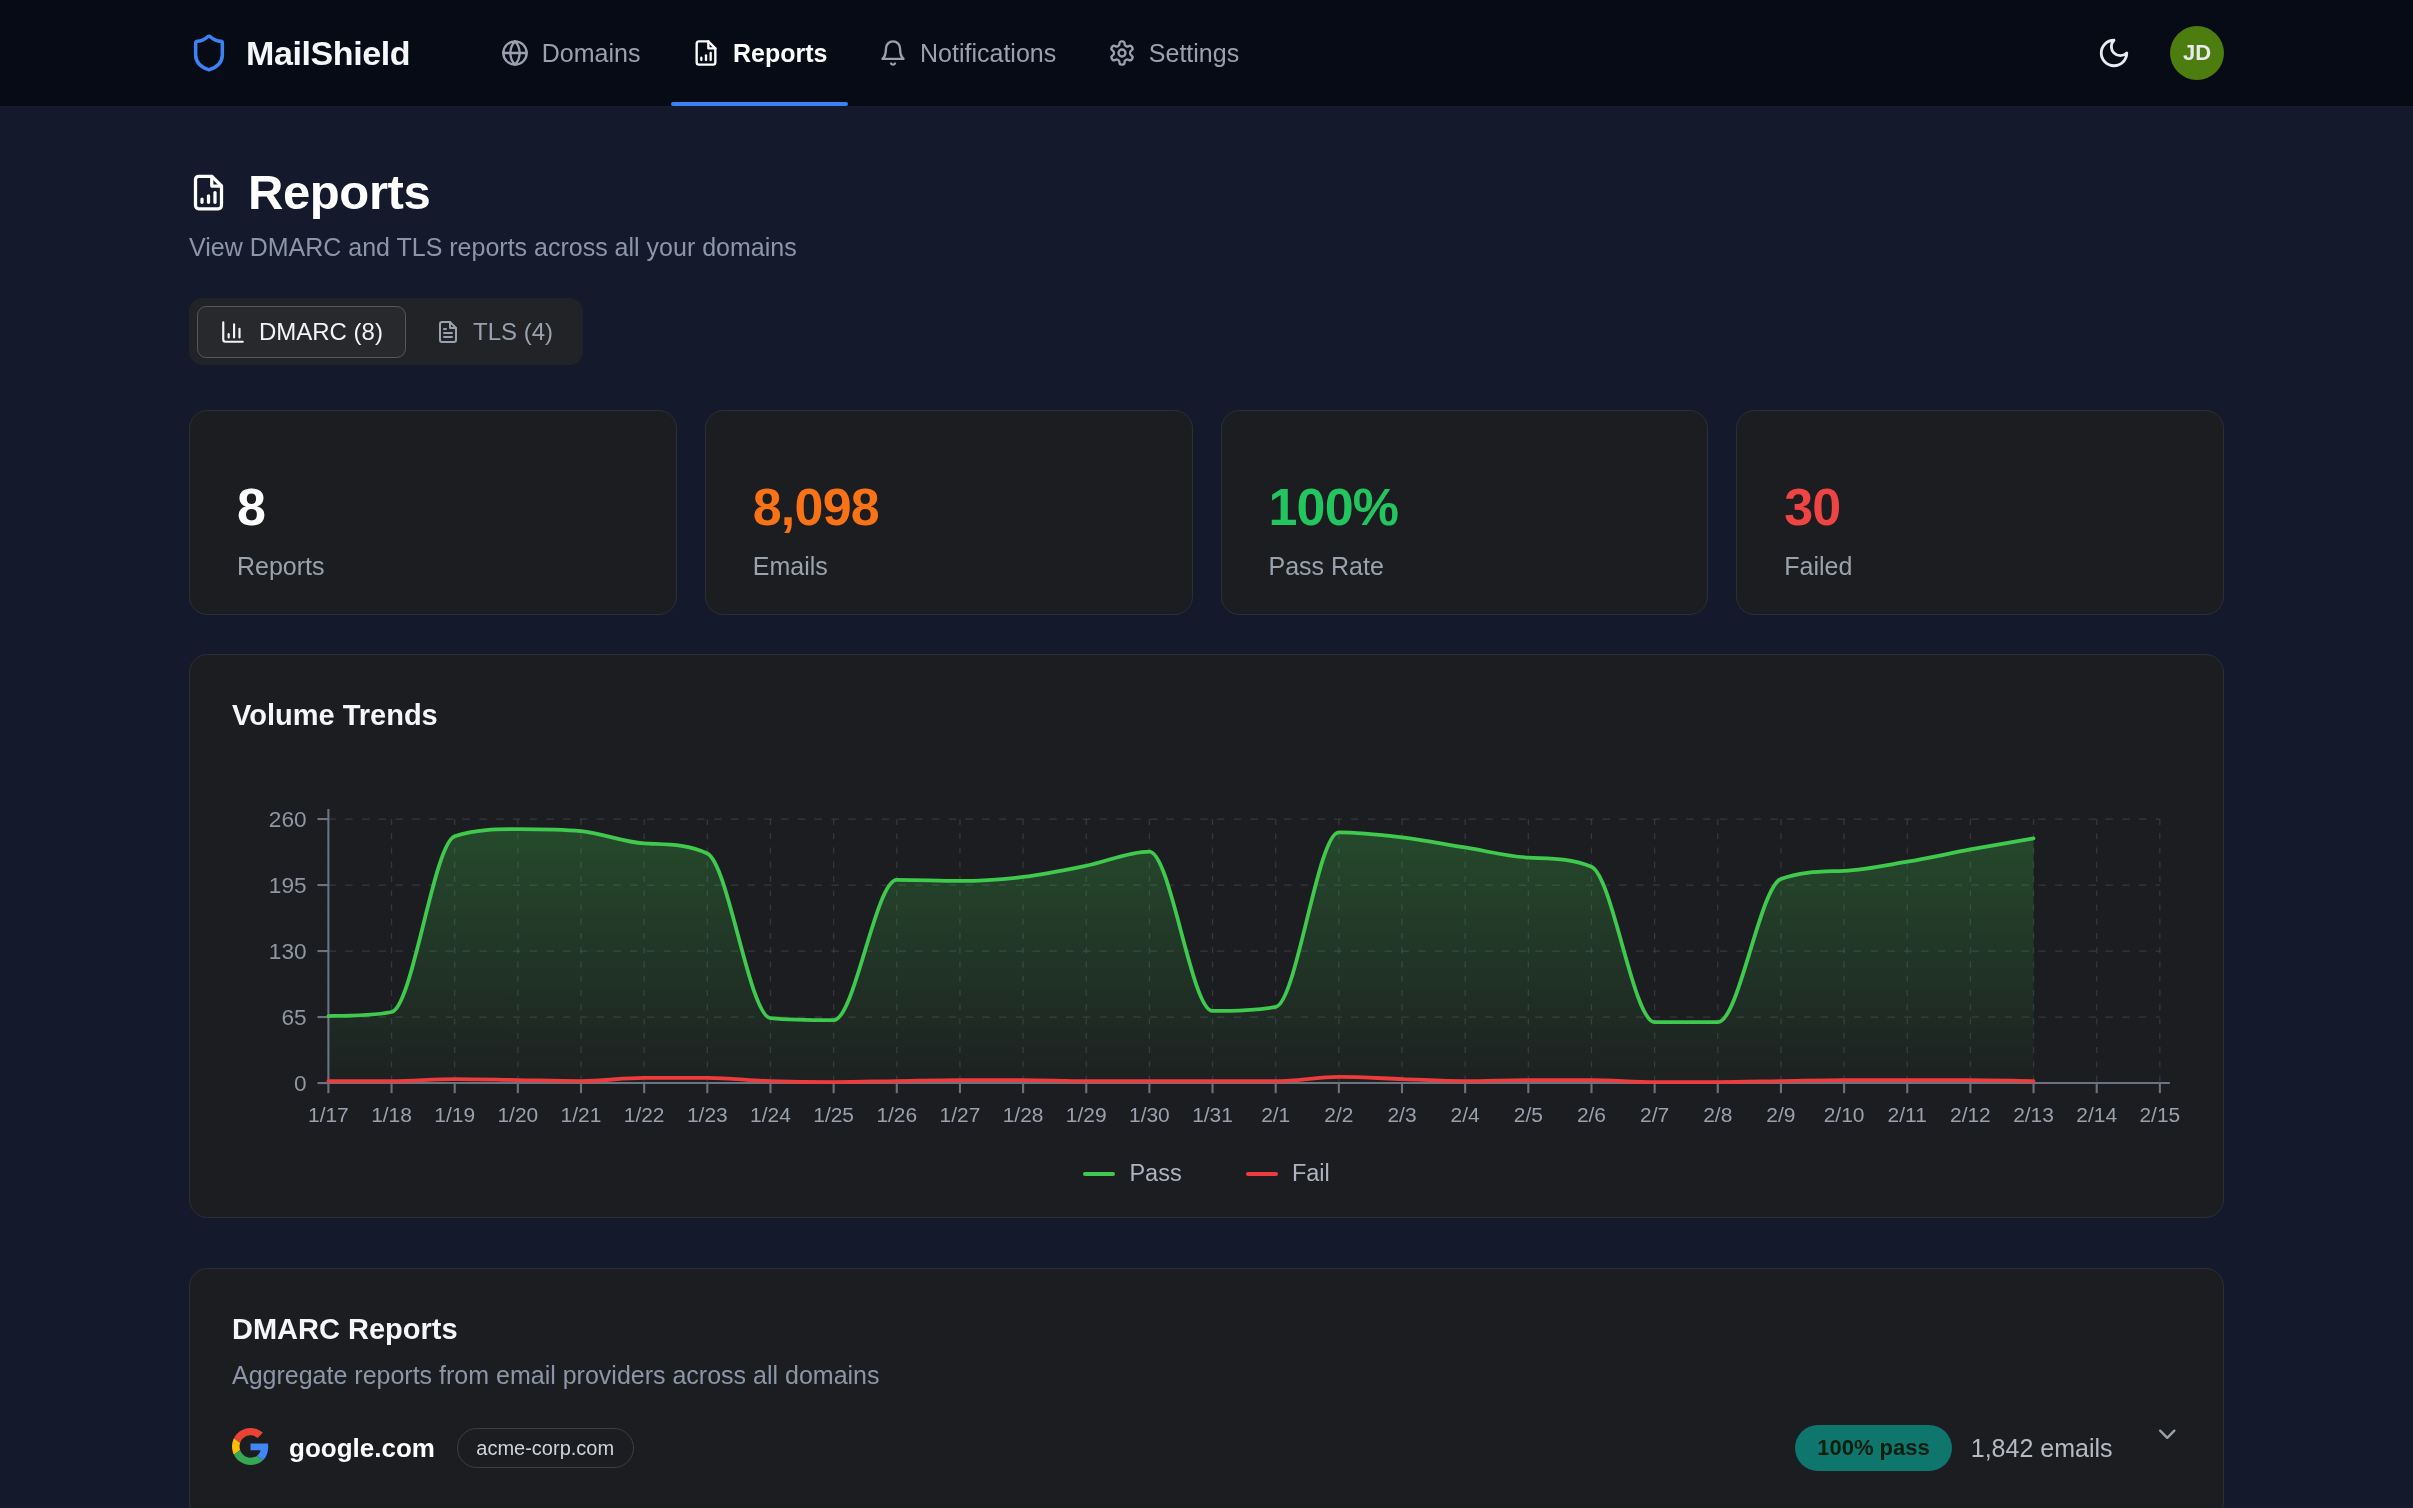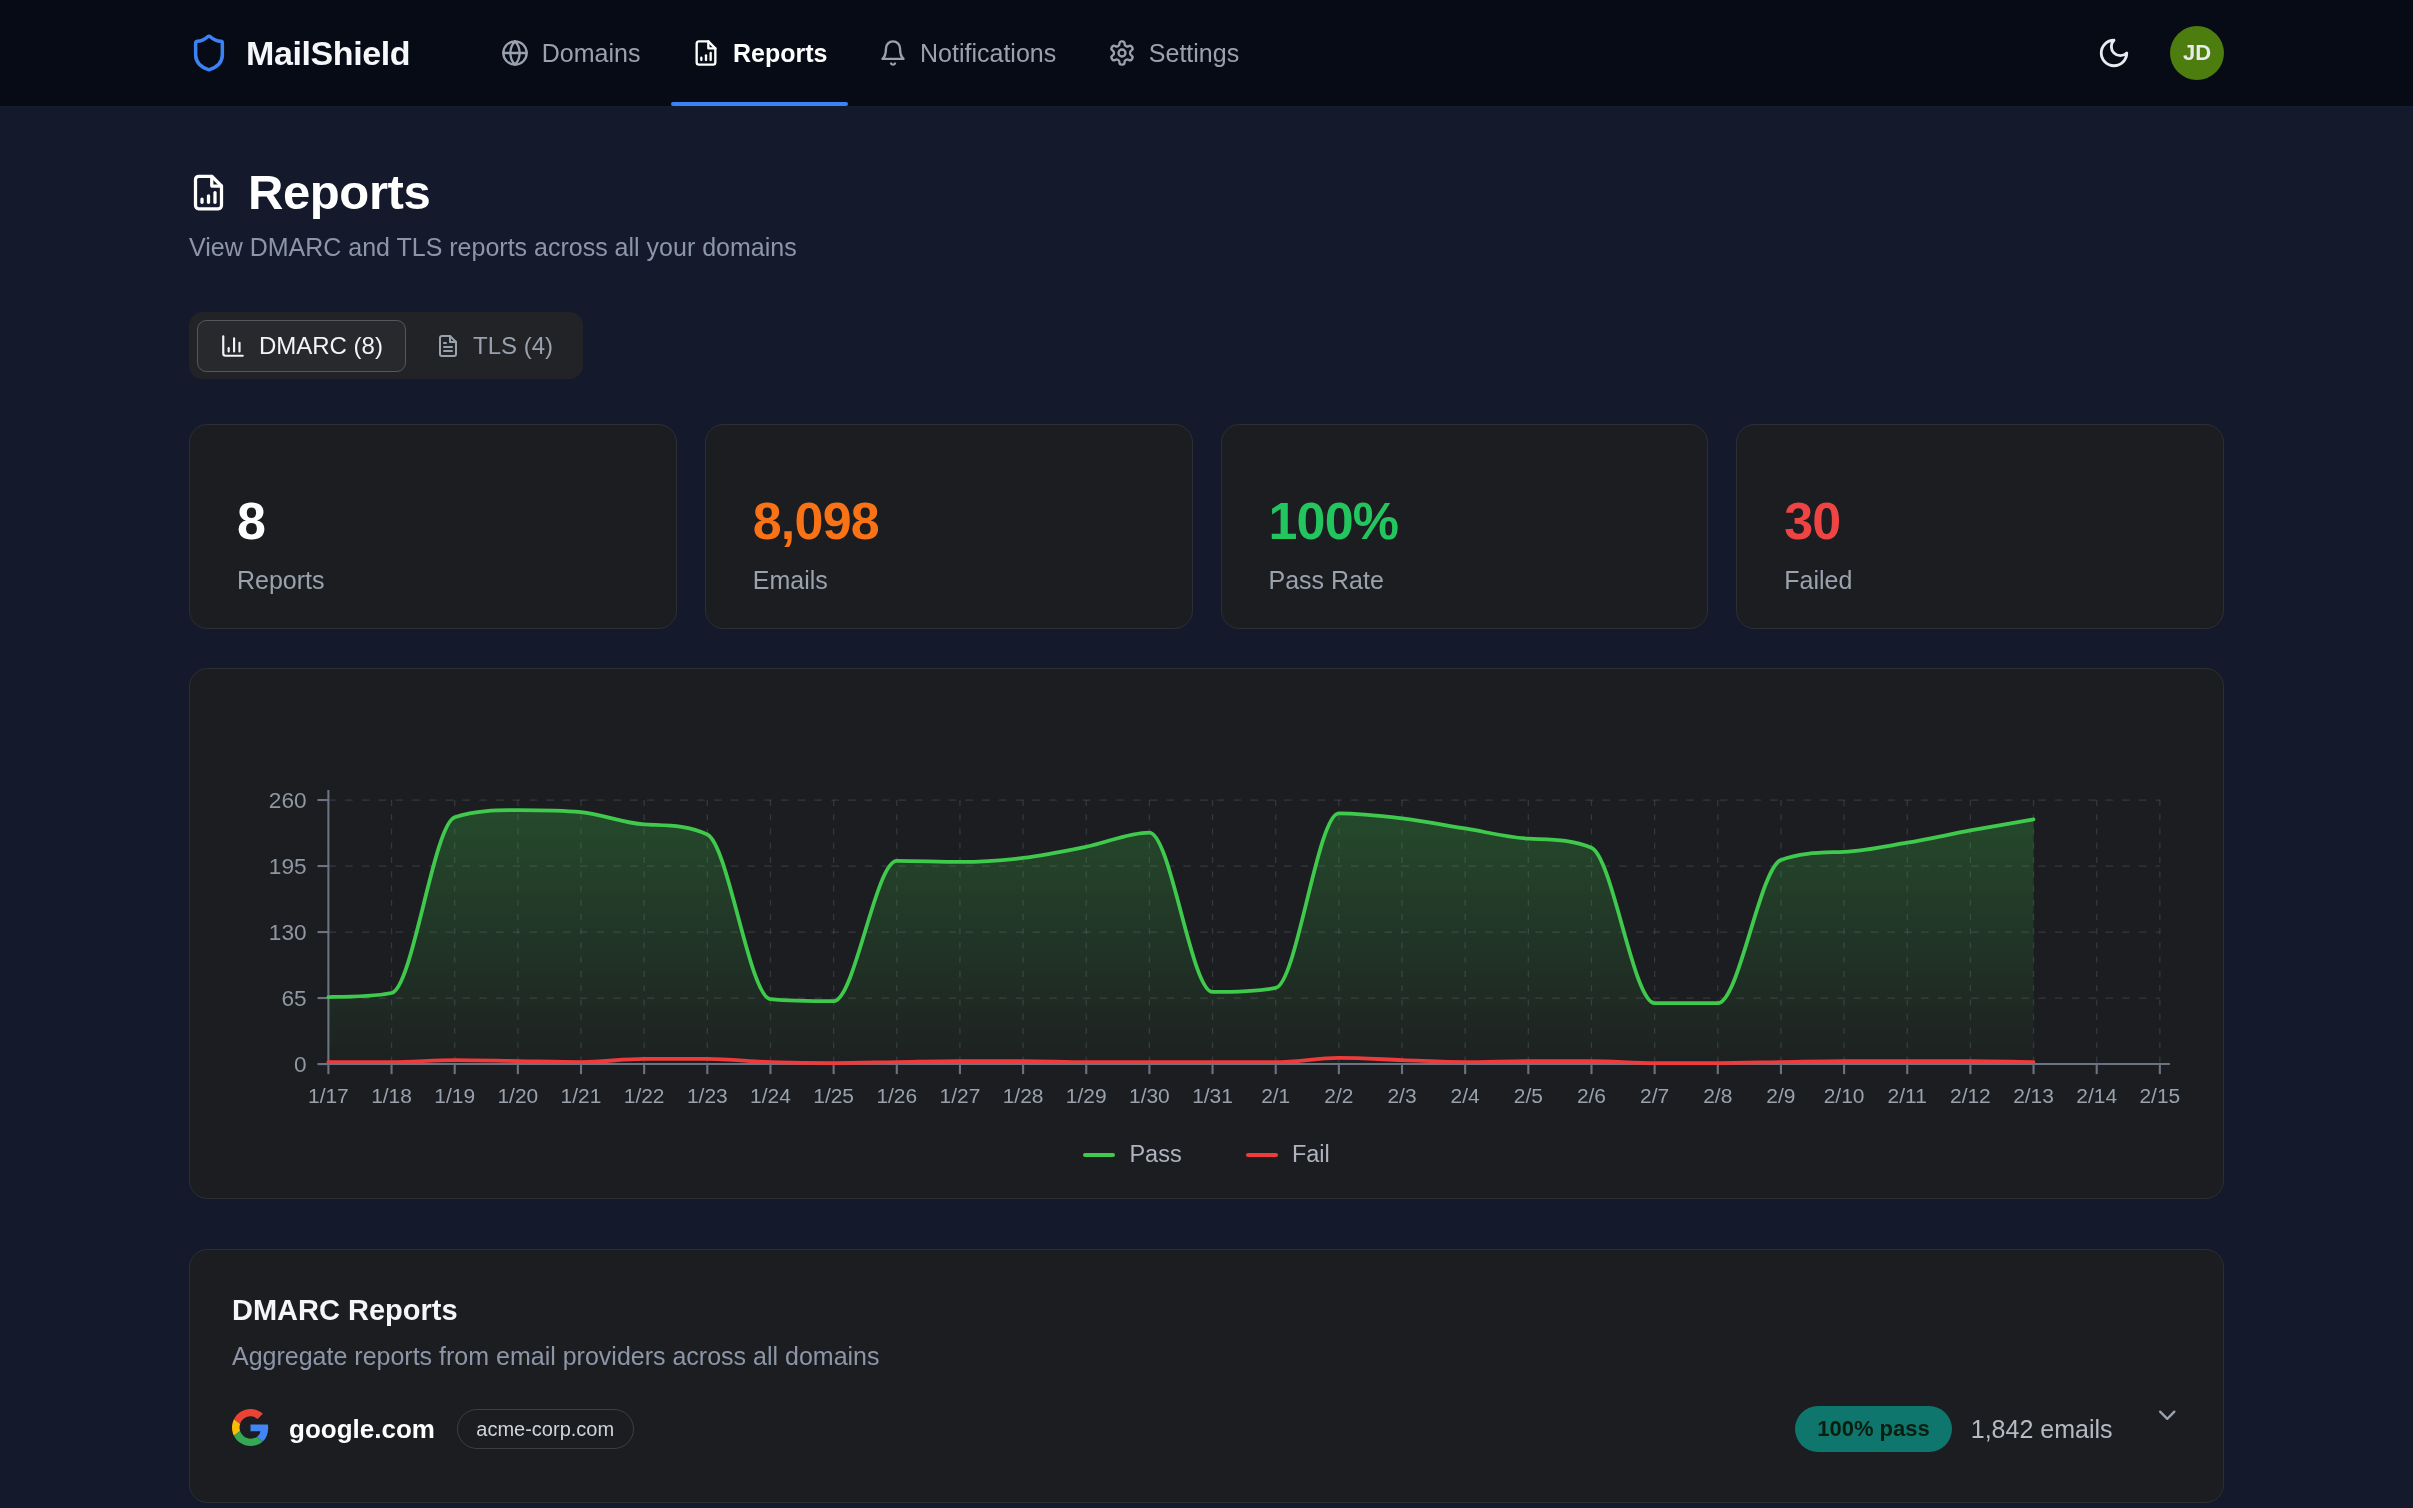--- a/index.html
+++ b/index.html
@@ -37,21 +37,21 @@
   
   .main { padding:0 189px; }
   .page-head { margin-top:57px; }
   .title-row { display:flex; align-items:center; gap:20px; }
   .title-row h1 { font-size:49px; font-weight:800; color:#ffffff; letter-spacing:-0.4px; }
   .title-icon { color:#ffffff; }
   .subtitle { margin-top:13.4px; font-size:25px; color:#8c96a8; }
 
   
   .tab-group {
-    margin-top:50px; display:inline-flex; align-items:center;
+    margin-top:36px; display:inline-flex; align-items:center;
     background:#222326; border-radius:13.4px; padding:7.5px; gap:6.7px;
   }
   .tab {
     display:flex; align-items:center; gap:13.4px; border:1.3px solid transparent;
     background:none; border-radius:9.2px; padding:11px 22px;
     font-family:inherit; font-size:24px; color:#99a1ae; cursor:pointer;
   }
   .tab.active { background:#28292d; border-color:#55585f; color:#f3f4f6; }
 
   
@@ -217,20 +217,21 @@
       <div class="stat-value" style="color: rgb(34, 197, 94);">100%</div>
       <div class="stat-label">Pass Rate</div>
     </div>
     <div class="card stat-card">
       <div class="stat-value" style="color: rgb(239, 68, 68);">30</div>
       <div class="stat-label">Failed</div>
     </div>
   </section>
 
   <section class="card chart-card">
+    <h2 class="card-title">Volume Trends</h2>
     <div class="chart-wrap">
       <svg id="volume-chart" width="1953" height="359" viewBox="0 0 2330 428">
           <defs>
             <linearGradient id="areaFill" x1="0" y1="0" x2="0" y2="1">
               <stop offset="0%" stop-color="#3fc94d" stop-opacity="0.26"></stop>
               <stop offset="100%" stop-color="#3fc94d" stop-opacity="0.02"></stop>
             </linearGradient>
           </defs>
           <line x1="115" y1="50" x2="115" y2="365" stroke="#4d525c" stroke-width="1.5" stroke-dasharray="7 10" opacity="0.5"></line>
           <line x1="190.3448275862069" y1="50" x2="190.3448275862069" y2="365" stroke="#4d525c" stroke-width="1.5" stroke-dasharray="7 10" opacity="0.5"></line>

